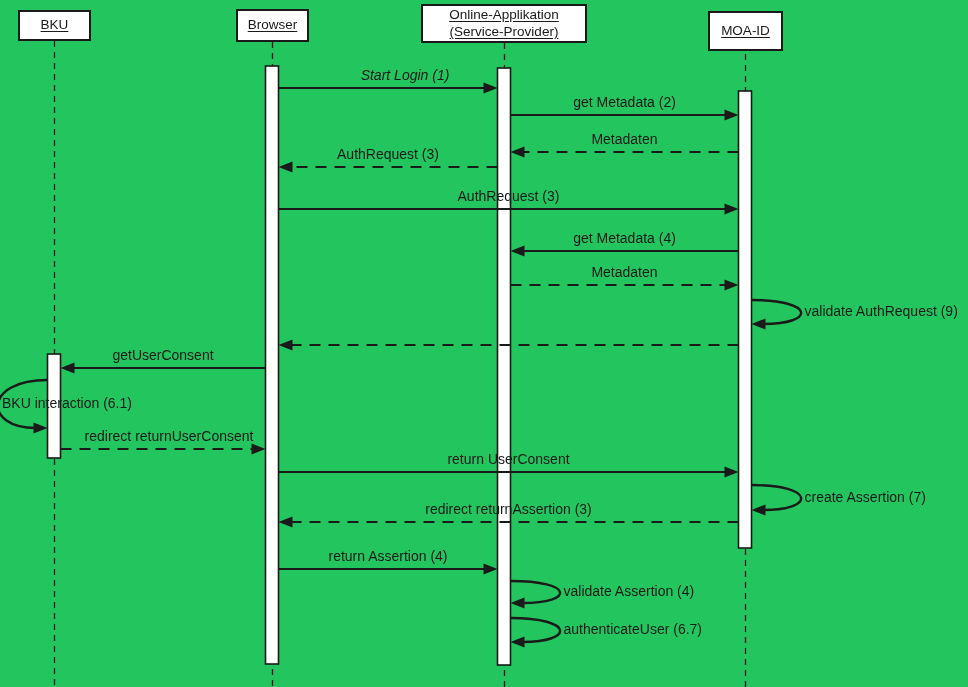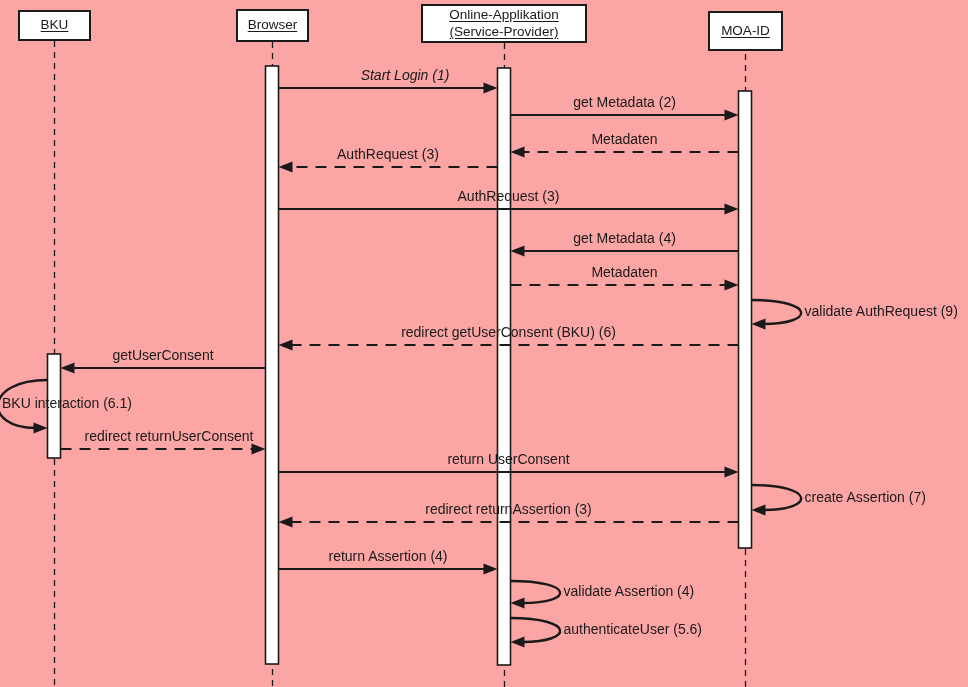--- a/index.html
+++ b/index.html
@@ -2,21 +2,21 @@
 <html><head>
 <meta charset="utf-8">
 <style>
   * { margin: 0; padding: 0; box-sizing: border-box; }
   html, body { background: #ffffff; }
   body { font-family: "Liberation Sans", sans-serif; }
   .stage {
     position: relative;
     width: 968px;
     height: 687px;
-    background: #fca5a5;
+    background: #22c55e;
     overflow: hidden;
   }
   .stage svg { position: absolute; left: 0; top: 0; }
   .layer { position: absolute; left: 0; top: 0; width: 100%; height: 100%; pointer-events: none; }
   .actor-box {
     position: absolute;
     border: 2px solid #1a1a1a;
     background: #ffffff;
     display: flex;
     align-items: center;
@@ -103,24 +103,23 @@
     </div>
   <div id="labels" class="layer">
       <div class="msg-label center" style="left: 405px; top: 67px; font-style: italic;">Start Login (1)</div>
       <div class="msg-label center" style="left: 624.5px; top: 94px; text-align: right;">get Metadata (2)</div>
       <div class="msg-label center" style="left: 624.5px; top: 131px;">Metadaten</div>
       <div class="msg-label center" style="left: 388px; top: 146px;">AuthRequest (3)</div>
       <div class="msg-label center" style="left: 508.5px; top: 188px;">AuthRequest (3)</div>
       <div class="msg-label center" style="left: 624.5px; top: 230px;">get Metadata (4)</div>
       <div class="msg-label center" style="left: 624.5px; top: 264px;">Metadaten</div>
       <div class="msg-label" style="left: 804.5px; top: 303px;">validate AuthRequest (9)</div>
-      <div class="msg-label center" style="left: 508.5px; top: 324px;">redirect getUserConsent (BKU) (6)</div>
       <div class="msg-label center" style="left: 163px; top: 347px;">getUserConsent</div>
       <div class="msg-label" style="left: 2px; top: 395px;">BKU interaction (6.1)</div>
       <div class="msg-label center" style="left: 169px; top: 428px;">redirect returnUserConsent</div>
       <div class="msg-label center" style="left: 508.5px; top: 451px;">return UserConsent</div>
       <div class="msg-label" style="left: 804.5px; top: 488.5px;">create Assertion (7)</div>
       <div class="msg-label center" style="left: 508.5px; top: 501px;">redirect returnAssertion (3)</div>
       <div class="msg-label center" style="left: 388px; top: 548px;">return Assertion (4)</div>
       <div class="msg-label" style="left: 563.5px; top: 583px;">validate Assertion (4)</div>
-      <div class="msg-label" style="left: 563.5px; top: 621px;">authenticateUser (5.6)</div>
+      <div class="msg-label" style="left: 563.5px; top: 621px;">authenticateUser (6.7)</div>
     </div>
 </div>
 
 </body></html>

